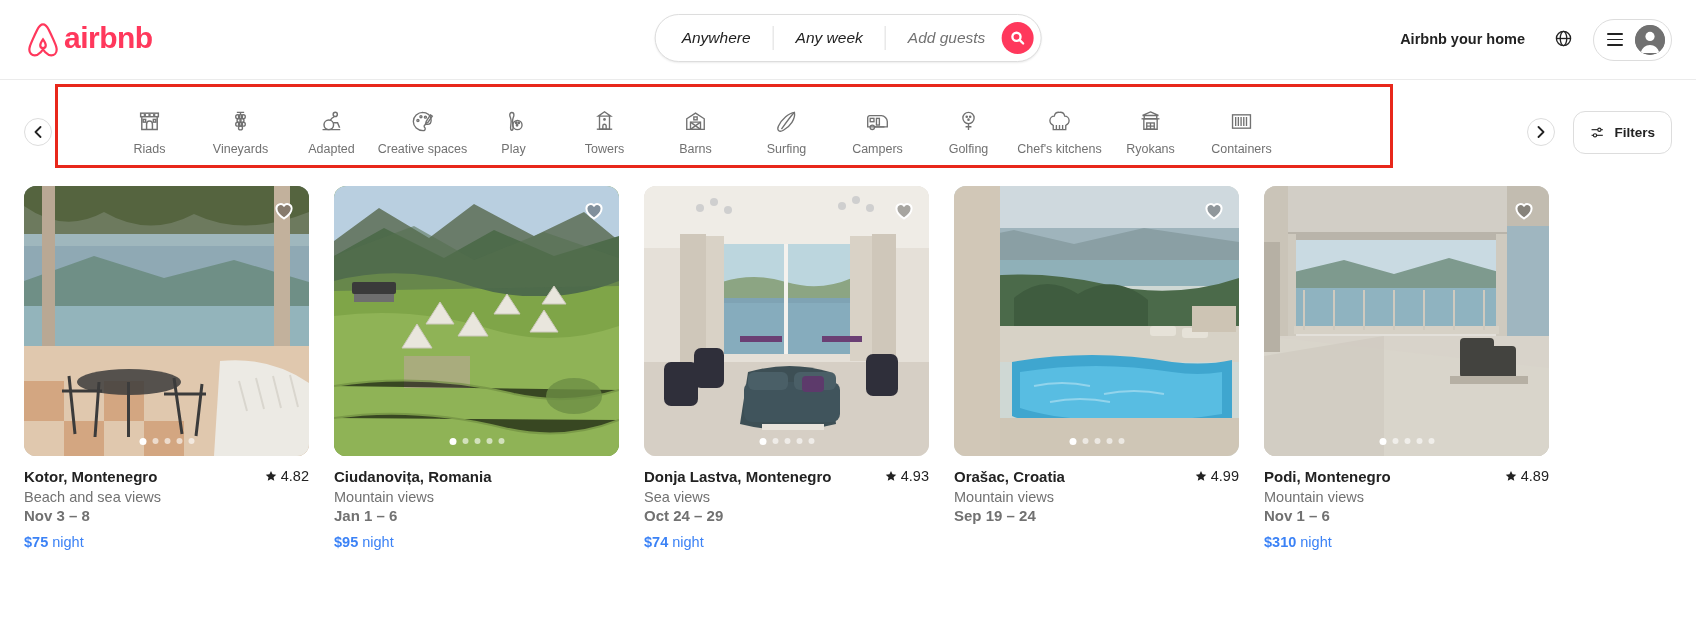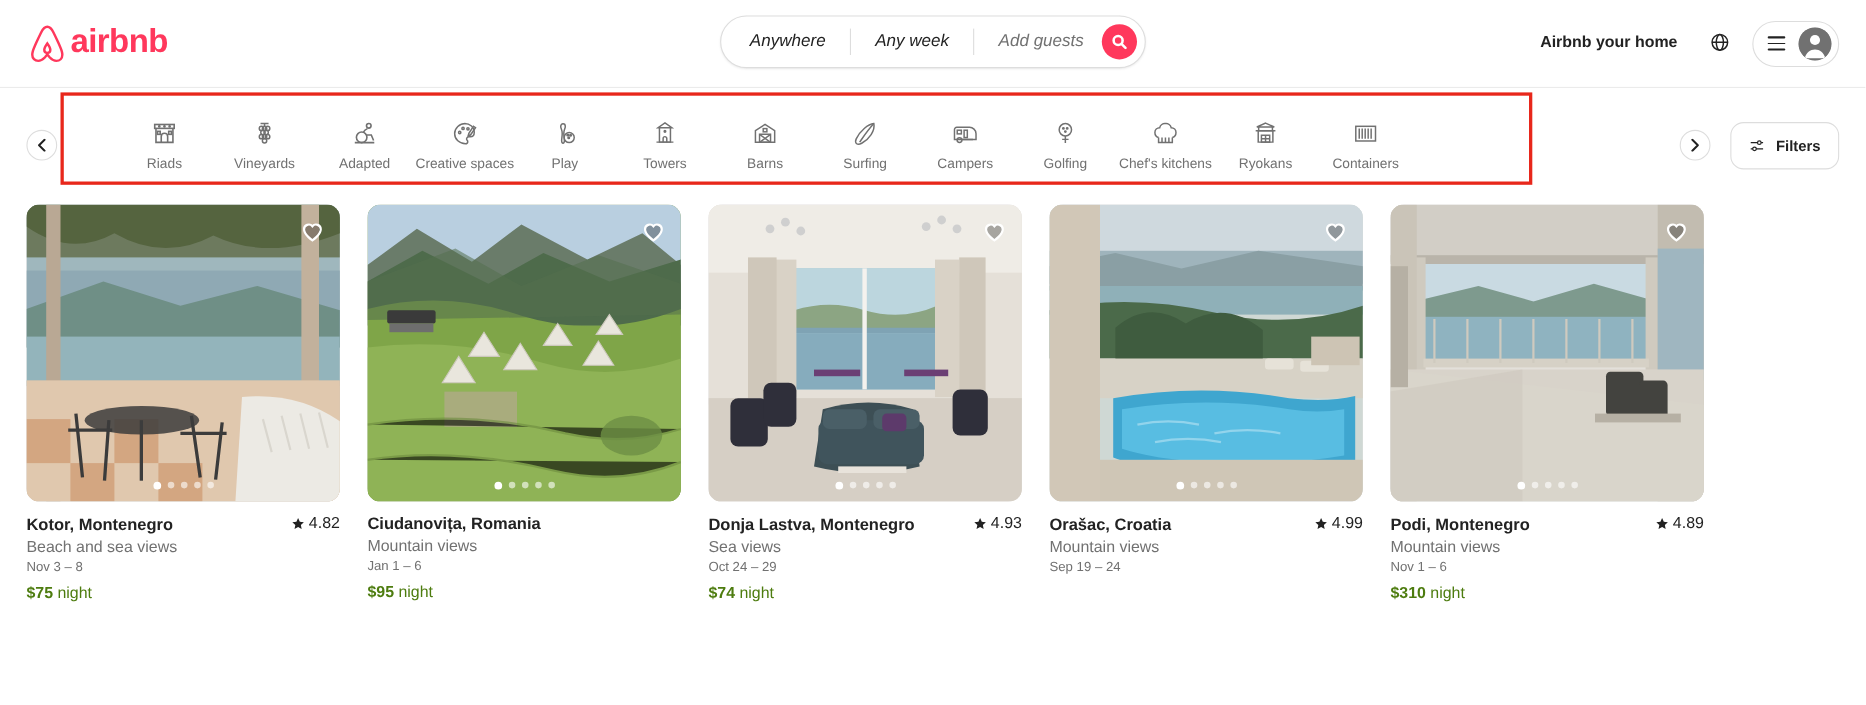--- a/index.html
+++ b/index.html
@@ -221,22 +221,22 @@
   .card-row1 { display: flex; align-items: baseline; justify-content: space-between; gap: 8px; }
   .card-title {
     font-size: 15px; font-weight: 600; color: #222;
     white-space: nowrap; overflow: hidden; text-overflow: ellipsis; text-align: right;
   }
   .card-rating {
     font-size: 14.5px; color: #222; display: flex; align-items: center; gap: 4px;
     white-space: nowrap; flex: 0 0 auto;
   }
   .card-sub { font-size: 14.5px; color: #717171; margin-top: 4px; }
-  .card-dates { font-size: 12px; color: #717171; margin-top: 2px; }
-  .card-price { font-size: 14.5px; color: #4d7c0f; margin-top: 10px; }
+  .card-dates { font-size: 15px; color: #717171; margin-top: 2px; font-weight: bold; }
+  .card-price { font-size: 14.5px; color: #3b82f6; margin-top: 10px; }
   .card-price b { font-weight: 700; }
 </style>
 </head>
 <body>
 
 <div class="header">
 
   <div class="logo">
     <svg class="logo-mark" viewBox="0 0 32 34">
       <path d="M16 2.2c2.2 0 3.6 1.5 5.3 4.9 1.1 2.2 2.6 5.3 4.3 9.1 1.6 3.6 2.5 5.8 2.9 7.3.3 1.1.4 2 .4 2.7 0 3-2.2 5.3-5.1 5.3-1.9 0-3.8-1-5.6-2.9l-.2-.2c-.8-.9-1.4-1.7-2-2.5-.6.8-1.2 1.6-2 2.5l-.2.2c-1.8 1.9-3.7 2.9-5.6 2.9-2.9 0-5.1-2.3-5.1-5.3 0-.7.1-1.6.4-2.7.4-1.5 1.3-3.7 2.9-7.3 1.7-3.8 3.2-6.9 4.3-9.1C12.4 3.7 13.8 2.2 16 2.2z" fill="none" stroke="#FF385C" stroke-width="2.1"></path>

